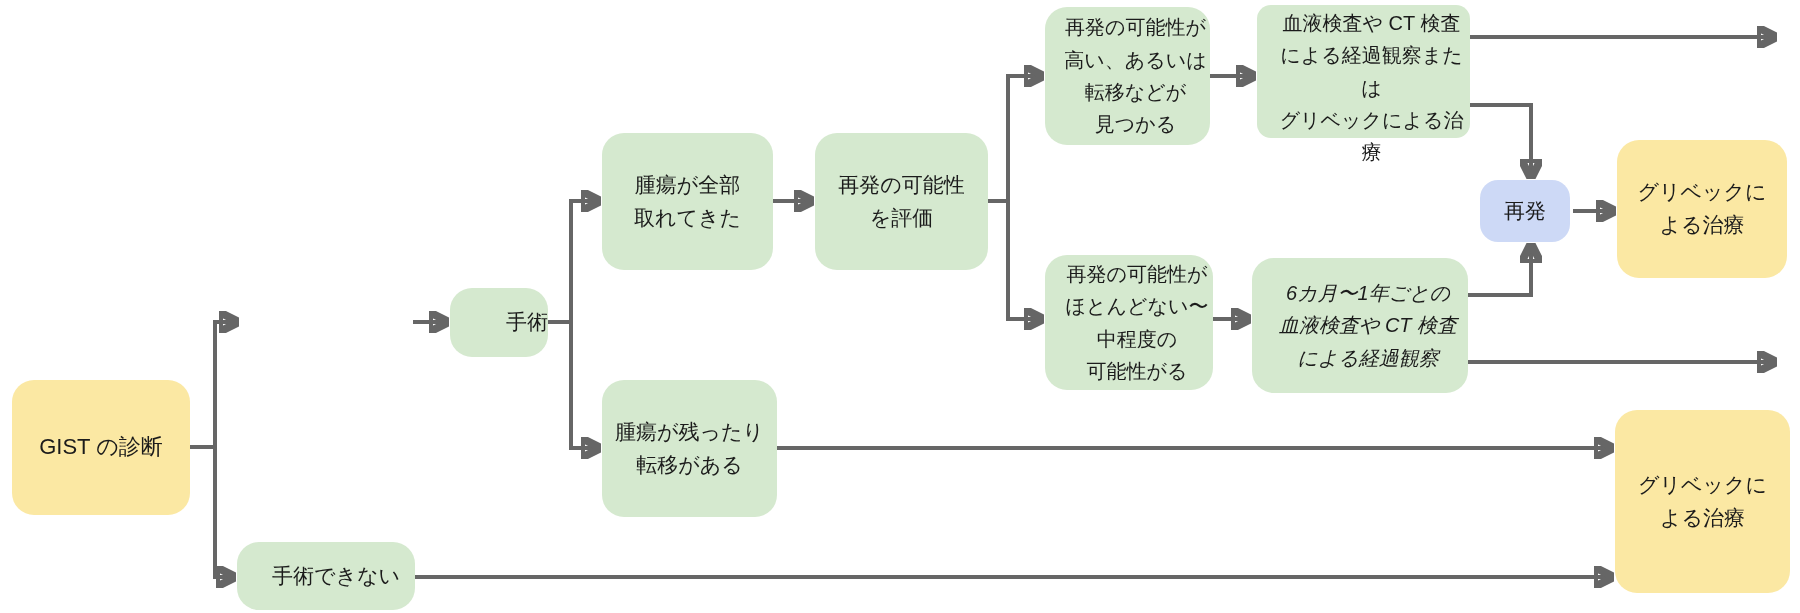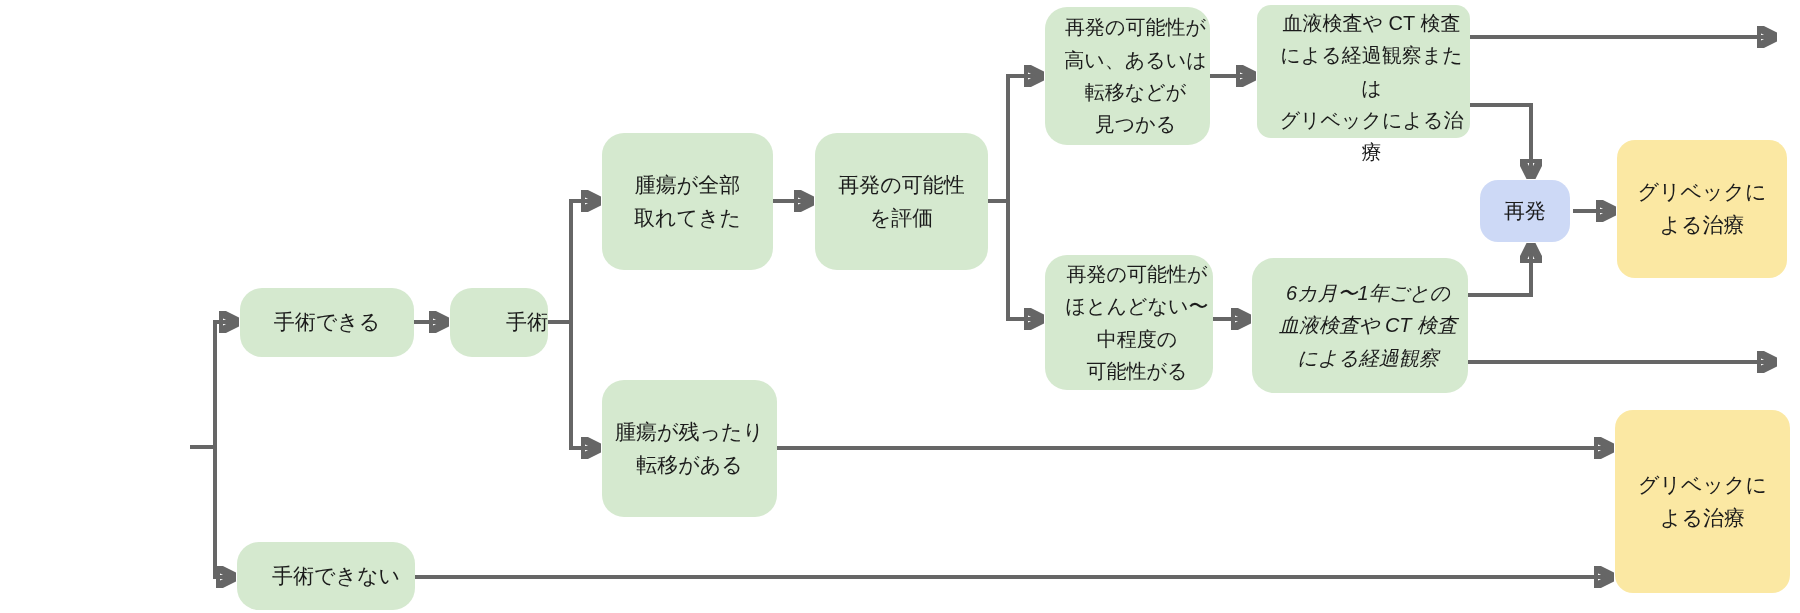--- a/index.html
+++ b/index.html
@@ -24,21 +24,21 @@
   .node {
     position: absolute;
     display: flex;
     align-items: center;
     justify-content: center;
     border-radius: 22px;
     box-sizing: border-box;
     text-align: center;
   }
   .node-green  { background: #d5e9cf; }
-  .node-yellow { background: #fbe8a3; border-radius: 18px; }
+  .node-yellow { background: #fbe8a3; }
   .node-blue   { background: #cdd9f6; }
   .node-label {
     white-space: pre-line;
     color: #1b1b1b;
     font-size: 21px;
     line-height: 1.55;
     font-weight: 500;
   }
   .node-label.small { font-size: 20px; line-height: 1.62; margin-left: 16px; }
   .node-label.big   { font-size: 22px; }
@@ -66,24 +66,24 @@
     <path d="M1470,37 L1776,37" marker-end="url(#arrow)"></path>
     <path d="M1470,105 L1531,105 L1531,178" marker-end="url(#arrow)"></path>
     <path d="M1213,319 L1250,319" marker-end="url(#arrow)"></path>
     <path d="M1468,295 L1531,295 L1531,244" marker-end="url(#arrow)"></path>
     <path d="M1468,362 L1776,362" marker-end="url(#arrow)"></path>
     <path d="M777,448 L1613,448" marker-end="url(#arrow)"></path>
     <path d="M415,577 L1613,577" marker-end="url(#arrow)"></path>
     <path d="M1573,211 L1615,211" marker-end="url(#arrow)"></path>
   </svg>
 
+  <div class="node node-yellow" style="left:12px; top:380px; width:178px; height:135px;">
+    <span class="node-label big">GIST の診断</span>
+  </div>
 
-  <div class="node node-green" style="left:240px; top:288px; width:174px; height:69px;">
-    <span class="node-label">手術できる</span>
-  </div>
 
   <div class="node node-green" style="left:450px; top:288px; width:98px; height:69px;justify-content:flex-end;">
     <span class="node-label">手術</span>
   </div>
 
   <div class="node node-green" style="left:237px; top:542px; width:178px; height:68px;padding-left:20px;">
     <span class="node-label">手術できない</span>
   </div>
 
   <div class="node node-green" style="left:602px; top:133px; width:171px; height:137px;">

